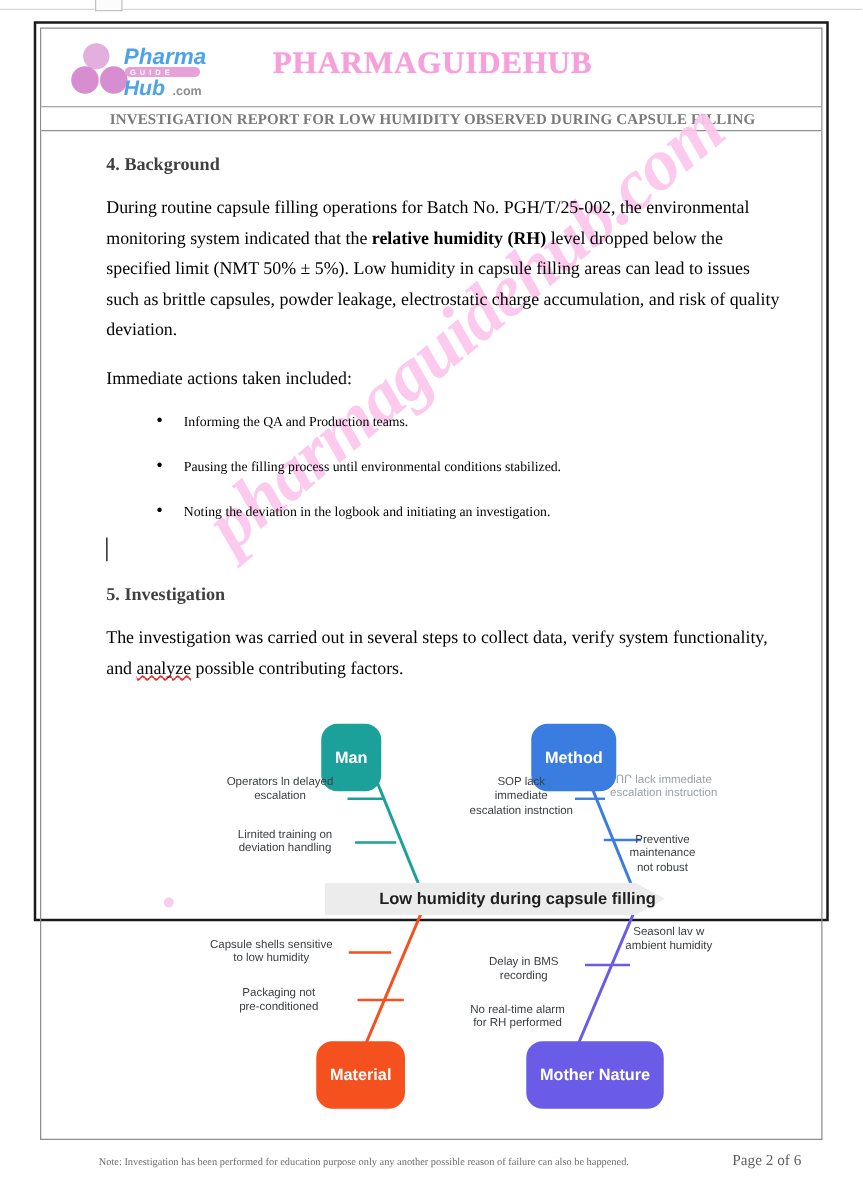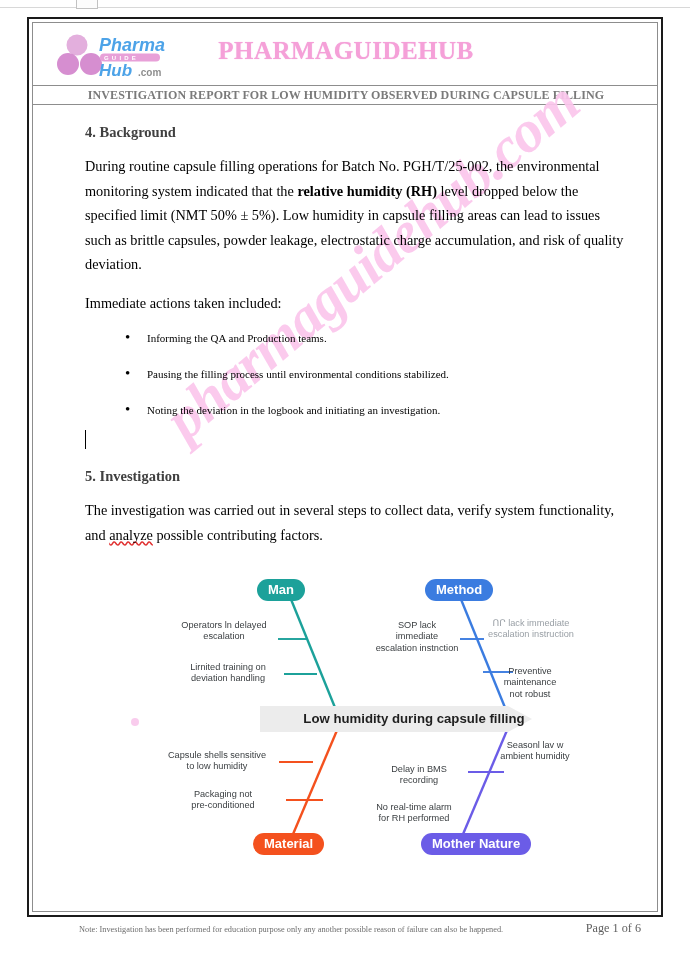--- a/index.html
+++ b/index.html
@@ -34,21 +34,21 @@
     width: 20px; height: 8px;
     border: 1px solid #c2c2c2;
     border-top: none;
     background: #fcfcfc;
   }
 
   
   .page {
     position: absolute;
     left: 27px; top: 17px;
-    width: 636px; height: 900px;
+    width: 636px; height: 720px;
     border: 2px solid #1a1a1a;
     background: #ffffff;
     box-sizing: border-box;
     text-decoration: underline;
   }
   .page-inner {
     position: absolute;
     left: 3px; top: 3px;
     width: 626px; height: 890px;
     border: 1px solid #8d8d8d;
@@ -189,21 +189,21 @@
     position: absolute;
     border-radius: 13px;
     color: #ffffff;
     font-family: "Liberation Sans", sans-serif;
     font-weight: bold;
     font-size: 13px;
     text-align: center;
     line-height: 22px;
     height: 22px;
     white-space: nowrap;
-    padding: 0 11px;
+    padding: 16px 11px;
   }
   .fb-cause {
     position: absolute;
     font-family: "Liberation Sans", sans-serif;
     font-size: 9.2px;
     line-height: 11.4px;
     color: #3c4043;
     text-align: center;
     white-space: pre-line;
   }
@@ -359,14 +359,14 @@
 recording</div>
       <div class="fb-cause" style="left:326px; top:252px; width:104px;">No real-time alarm
 for RH performed</div>
     </div>
 
   </div>
 </div>
 
 <div class="footer">
   <div class="footer-note">Note: Investigation has been performed for education purpose only any another possible reason of failure can also be happened.</div>
-  <div class="footer-page">Page 1 of 6</div>
+  <div class="footer-page">Page 2 of 6</div>
 </div>
 
 </body></html>

